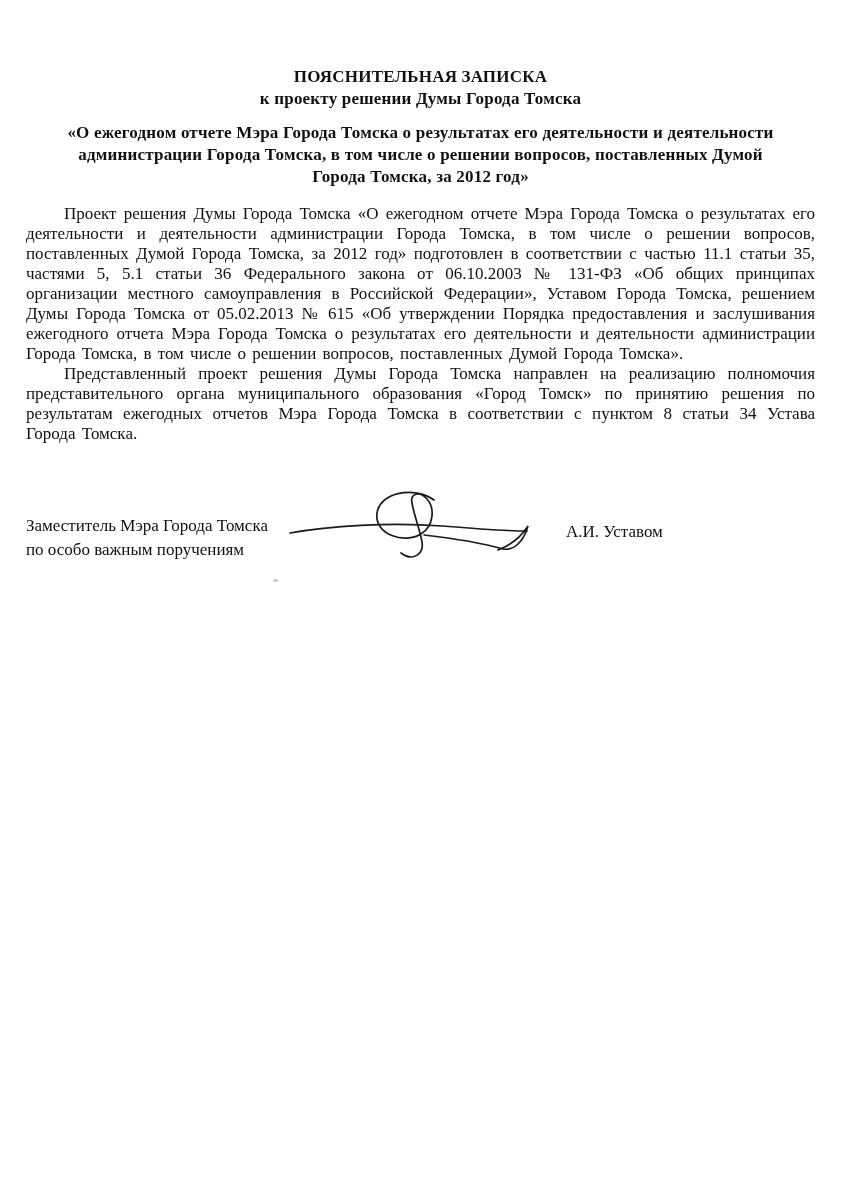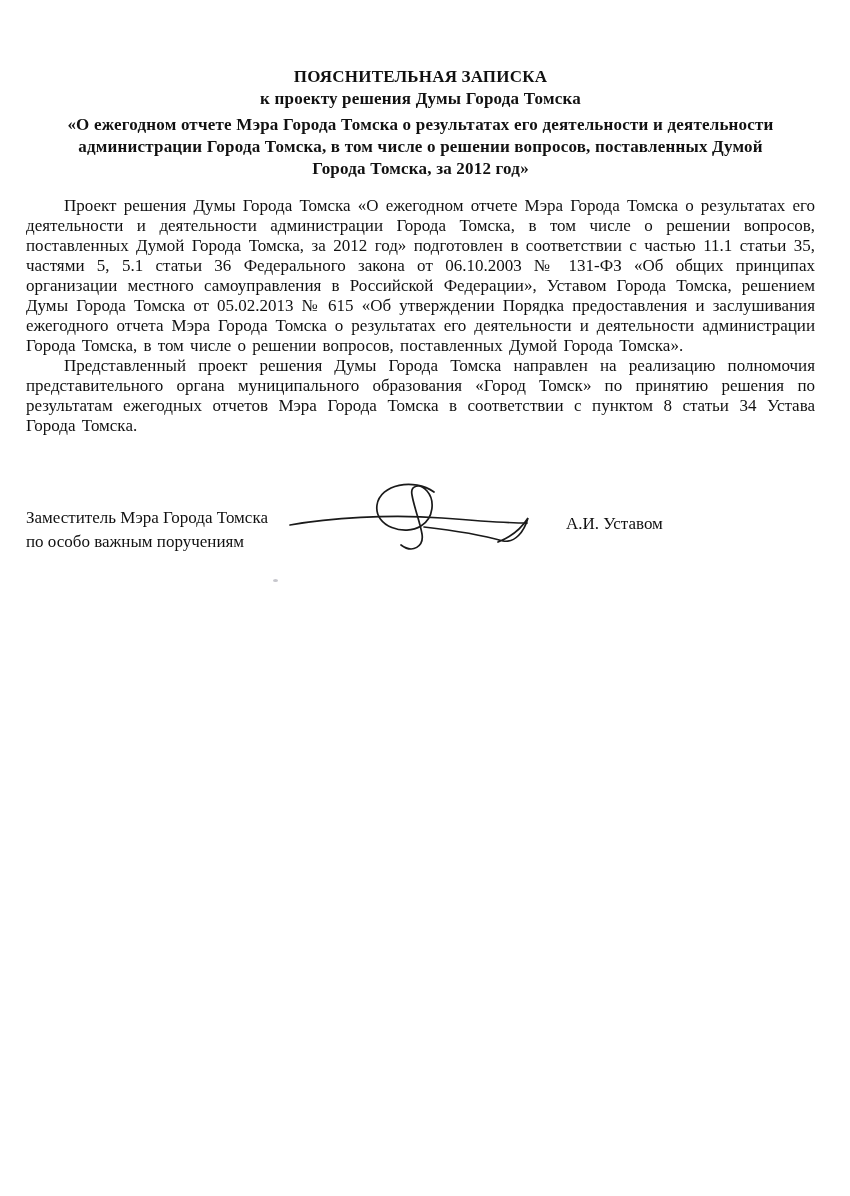--- a/index.html
+++ b/index.html
@@ -20,21 +20,21 @@
     padding: 66px 35px 0 26px;
   }
   .title-block {
     text-align: center;
     font-weight: bold;
     font-size: 17px;
     line-height: 22px;
     letter-spacing: 0.2px;
   }
   .title-quote {
-    margin: 4px auto;
+    margin: 12px auto;
     width: 742px;
   }
   .body-text {
     margin-top: 16px;
     font-size: 17px;
     line-height: 20px;
   }
   .body-text p {
     margin: 0;
     text-align: justify;
@@ -77,21 +77,21 @@
     border-radius: 50%;
   }
 </style>
 </head>
 <body>
 
 <div class="page">
 
   <div class="title-block">
     <div>ПОЯСНИТЕЛЬНАЯ ЗАПИСКА</div>
-    <div>к проекту решения Думы Города Томска</div>
+    <div>к проекту решении Думы Города Томска</div>
     <div class="title-quote">«О ежегодном отчете Мэра Города Томска о результатах его деятельности и деятельности администрации Города Томска, в том числе о решении вопросов, поставленных Думой Города Томска, за 2012 год»</div>
   </div>
 
   <div class="body-text">
     <p>Проект решения Думы Города Томска «О ежегодном отчете Мэра Города Томска о результатах его деятельности и деятельности администрации Города Томска, в том числе о решении вопросов, поставленных Думой Города Томска, за 2012 год» подготовлен в соответствии с частью 11.1 статьи 35, частями 5, 5.1 статьи 36 Федерального закона от 06.10.2003 № 131-ФЗ «Об общих принципах организации местного самоуправления в Российской Федерации», Уставом Города Томска, решением Думы Города Томска от 05.02.2013 № 615 «Об утверждении Порядка предоставления и заслушивания ежегодного отчета Мэра Города Томска о результатах его деятельности и деятельности администрации Города Томска, в том числе о решении вопросов, поставленных Думой Города Томска».</p>
     <p>Представленный проект решения Думы Города Томска направлен на реализацию полномочия представительного органа муниципального образования «Город Томск» по принятию решения по результатам ежегодных отчетов Мэра Города Томска в соответствии с пунктом 8 статьи 34 Устава Города Томска.</p>
   </div>
 
   <div class="signature-block">
     <div class="sig-position">Заместитель Мэра Города Томска

